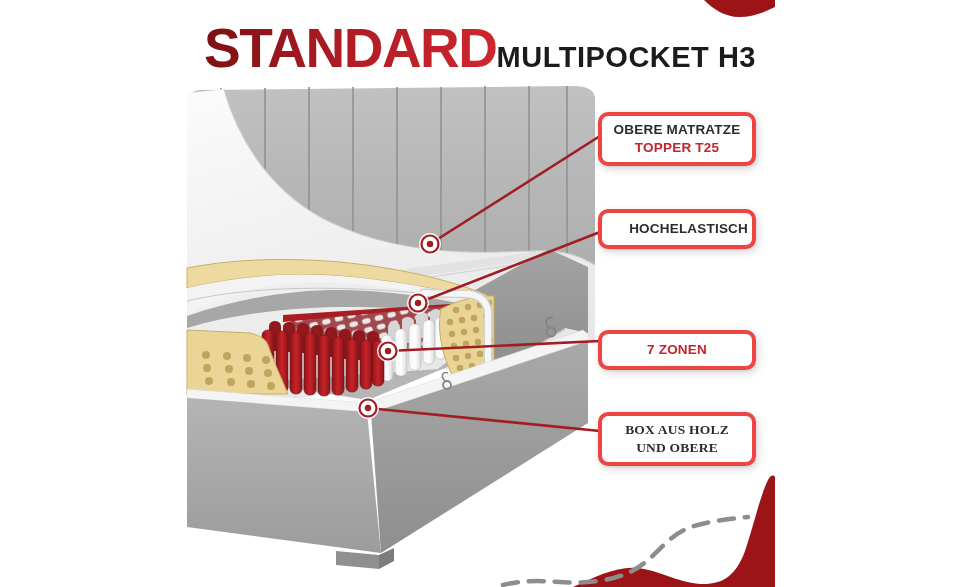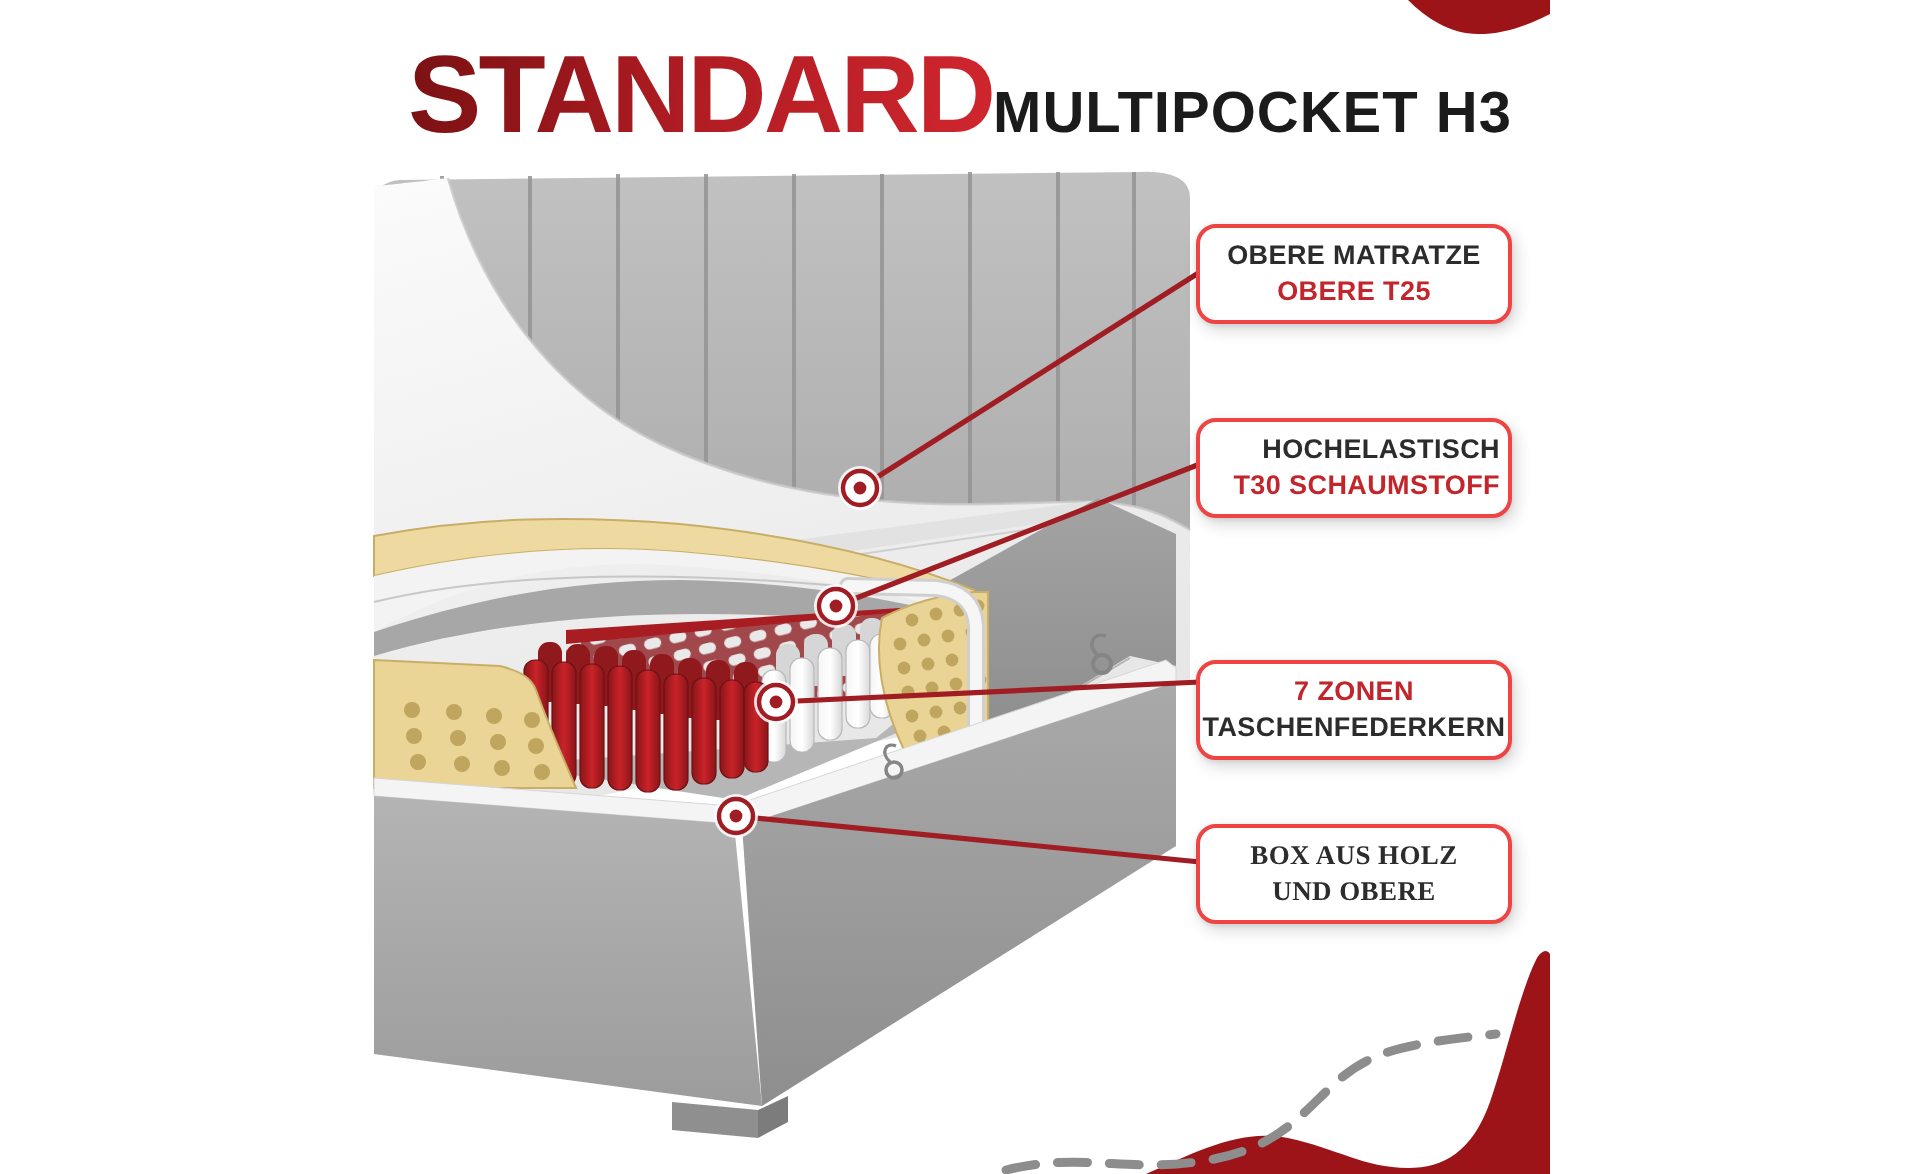--- a/index.html
+++ b/index.html
@@ -14,21 +14,21 @@
   @supports ((-webkit-background-clip:text) or (background-clip:text)){
     .title-primary{
       background:linear-gradient(98deg,var(--title-dark-red,#7a1113) 0%,#b01c23 48%,var(--title-bright-red,#d0262e) 100%);
       -webkit-background-clip:text;background-clip:text;
       -webkit-text-fill-color:transparent;color:transparent;}
   }
   .title-secondary{font-size:29px;font-weight:700;letter-spacing:.5px;line-height:1;
                    color:var(--subtitle-dark,#1b1b1b);margin-top:29px;}
   
   .callout{position:absolute;left:598px;width:158px;min-height:40px;background:#fff;
-           border:2px solid #ef4444;border-radius:10px;
+           border:4px solid #ef4444;border-radius:10px;
            box-shadow:2px 3px 8px rgba(0,0,0,.16),0 1px 2px rgba(0,0,0,.08);
            display:flex;flex-direction:column;justify-content:center;align-items:center;
            text-align:center;padding:5px 4px;box-sizing:border-box;
            font-size:13.5px;font-weight:700;line-height:1.32;letter-spacing:.2px;color:#2c2c2c;}
   .callout .accent{color:var(--accent-red,#c2252b);}
   #callout-topper{top:112px;}
   #callout-foam{top:209px;align-items:flex-end;}
   #callout-springs{top:330px;}
   #callout-box{top:412px;font-family:Liberation Serif, serif;}
 </style>
@@ -263,28 +263,26 @@
     </g>
   </svg>
 
   <div class="title-row">
     <span class="title-primary">STANDARD</span>
     <span class="title-secondary">MULTIPOCKET H3</span>
   </div>
 
   <div class="callout" id="callout-topper">
     <span>OBERE MATRATZE</span>
-    <span class="accent">OBERE T25</span>
+    <span class="accent">TOPPER T25</span>
   </div>
   <div class="callout" id="callout-foam">
     <span>HOCHELASTISCH</span>
-    <span class="accent">T30 SCHAUMSTOFF</span>
   </div>
   <div class="callout" id="callout-springs">
     <span class="accent">7 ZONEN</span>
-    <span>TASCHENFEDERKERN</span>
   </div>
   <div class="callout" id="callout-box">
     <span>BOX AUS HOLZ</span>
     <span>UND OBERE</span>
   </div>
 
 </div>
 
 </body></html>

